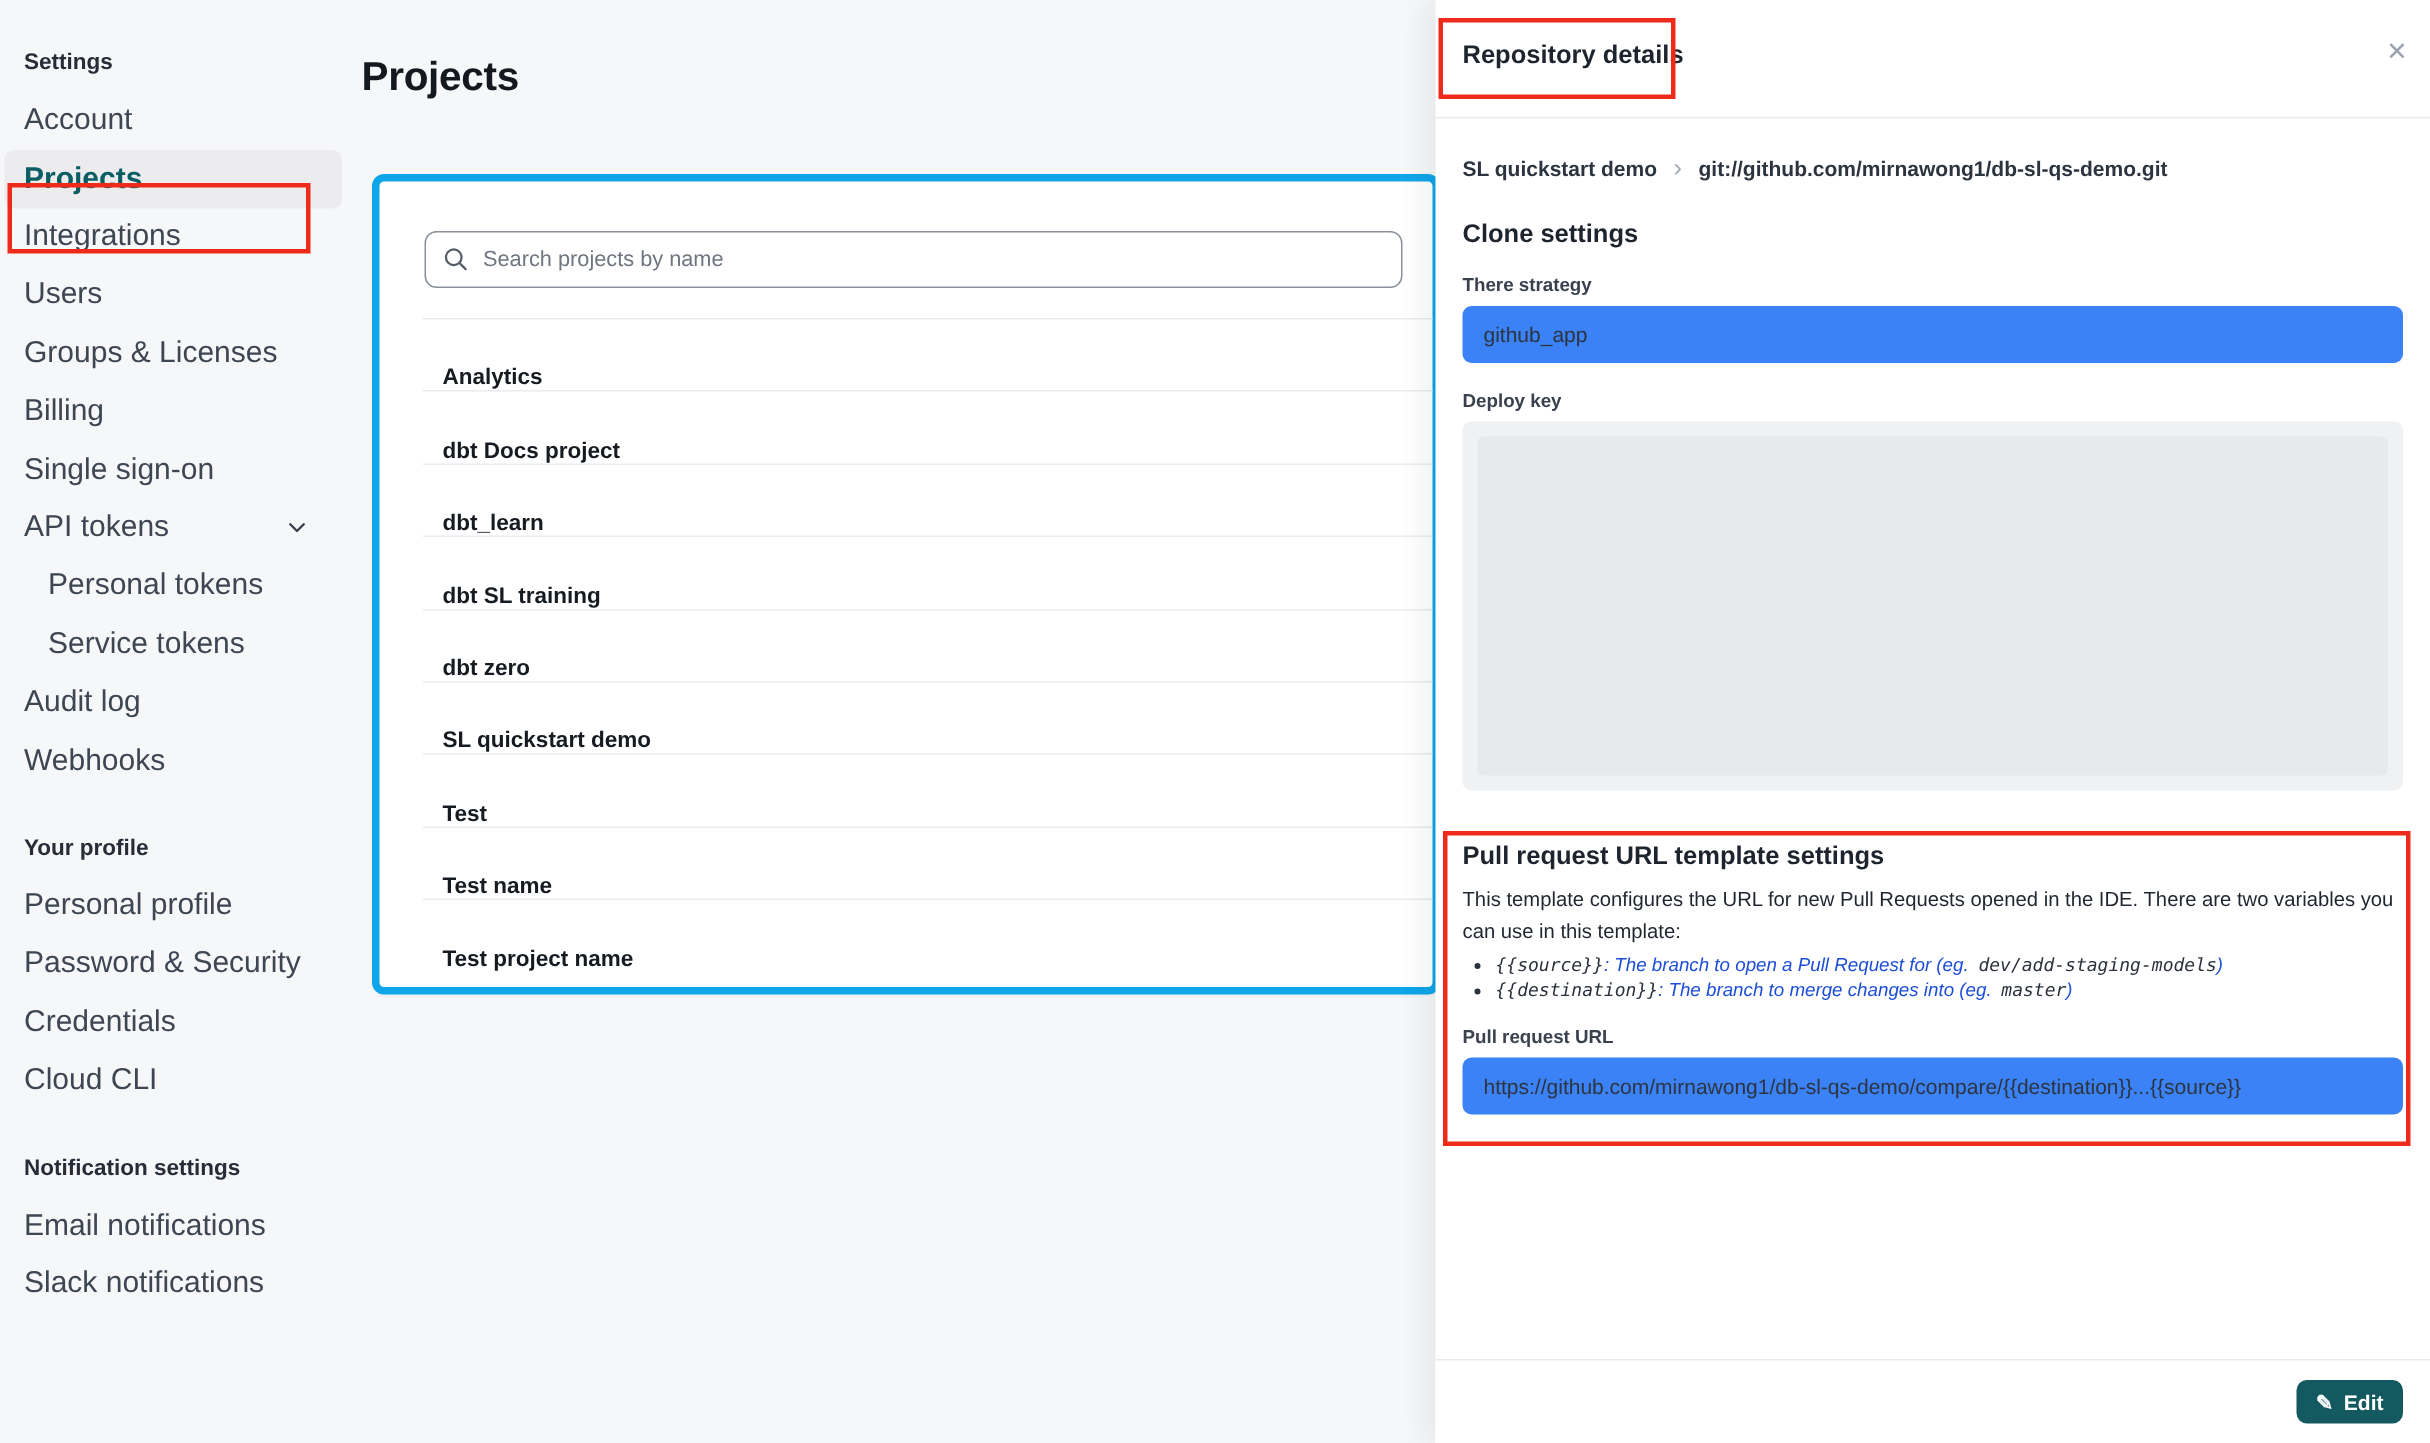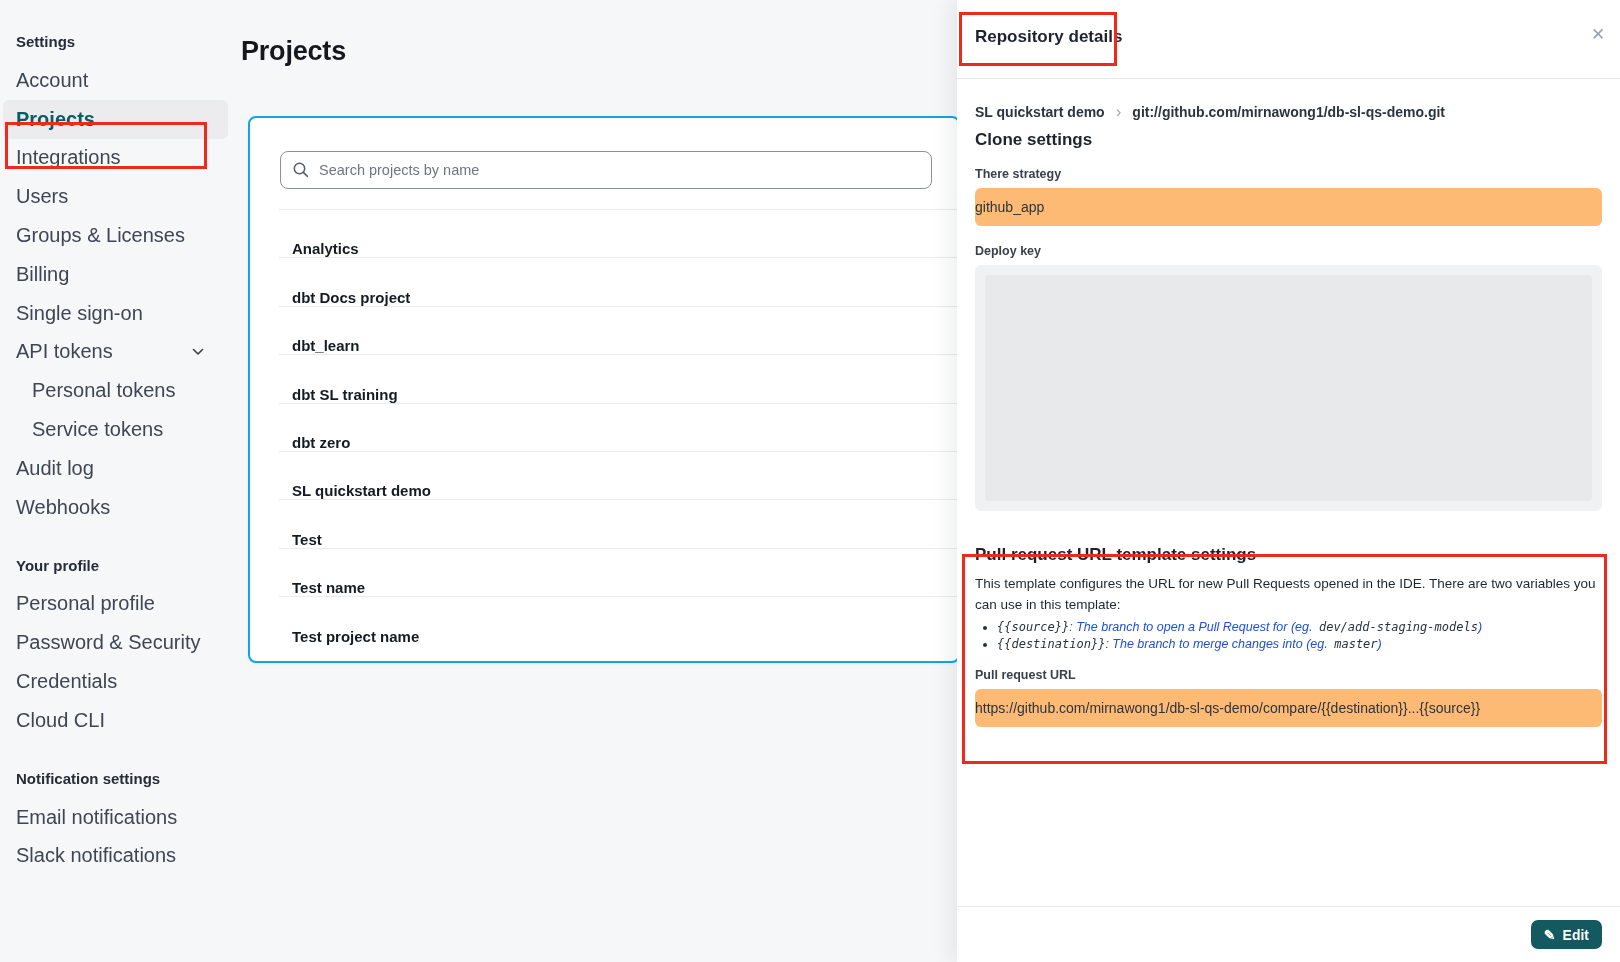--- a/index.html
+++ b/index.html
@@ -10,21 +10,21 @@
   .sidebar{position:absolute;left:0;top:0;width:236px;padding-top:22px;box-sizing:border-box;}
   .side-title{height:39px;display:flex;align-items:center;padding-left:16px;font-weight:700;font-size:15px;color:#262d38;}
   .side-title.mt{margin-top:19px;}
   .side-item{height:38.8px;display:flex;align-items:center;padding-left:16px;font-size:20px;color:#3e4654;cursor:pointer;}
   .side-item.indent{padding-left:32px;}
   .side-item.active{background:#ececee;border-radius:6px;margin:0 8px 0 3px;padding-left:13px;color:#0b5d64;font-weight:700;}
   .chev{margin-left:auto;margin-right:31px;display:flex;align-items:center;}
 
   
   .page-title{position:absolute;left:241px;top:36px;margin:0;font-size:27px;font-weight:700;color:#14181f;letter-spacing:-.2px;}
-  .card{position:absolute;left:248px;top:116px;width:712px;height:547px;background:#fff;border:2px solid #0ea5e9;
+  .card{position:absolute;left:248px;top:116px;width:712px;height:547px;background:#fff;border:5px solid #0ea5e9;
         border-radius:8px;box-sizing:border-box;box-shadow:0 1px 3px rgba(16,24,40,.05);}
   .search-wrap{position:absolute;left:30px;top:33px;width:652px;height:38px;}
   .search-input{width:100%;height:100%;box-sizing:border-box;border:1.5px solid #8a919b;border-radius:8px;
         padding:0 12px 0 38px;font-size:14.5px;color:#2b323d;background:#fff;font-family:"Liberation Sans",sans-serif;outline:none;}
   .search-input::placeholder{color:#6f7680;}
   .search-icon{position:absolute;left:12px;top:10px;pointer-events:none;display:flex;}
   .rows{position:absolute;left:0;right:0;top:91px;}
   .row{height:47.4px;display:flex;align-items:flex-end;margin-left:29px;border-top:1px solid #e9ebee;
        padding-left:13px;font-size:15px;font-weight:700;color:#161b22;cursor:pointer;}
 
@@ -32,27 +32,27 @@
   .panel{position:absolute;left:957px;top:0;width:663px;height:962px;background:#fff;
          box-shadow:-8px 0 18px rgba(16,24,40,.07);box-sizing:border-box;}
   .panel-header{position:relative;height:78px;border-bottom:1px solid #e7e9ec;}
   .panel-title{position:absolute;left:18px;top:27px;font-size:17px;font-weight:700;color:#1d242e;}
   .close-btn{position:absolute;right:8px;top:20px;width:28px;height:28px;display:flex;align-items:center;
              justify-content:center;color:#9aa3af;font-size:17px;cursor:pointer;}
   .panel-body{padding:0 18px;}
   .breadcrumb{margin-top:24px;display:flex;align-items:center;font-size:14px;font-weight:700;color:#2c3440;white-space:nowrap;}
   .crumb-sep{color:#a2aab4;margin:0 11px;font-size:17px;font-weight:400;line-height:1;}
   .section-h{font-size:17px;font-weight:700;color:#1d242e;}
-  .clone-h{margin-top:10px;}
+  .clone-h{margin-top:26px;}
   .field-label{font-size:12.5px;font-weight:700;color:#39414e;}
   .label-clone{margin:17px 0 7px;}
   .label-deploy{margin:18px 0 7px;}
   .label-url{margin:16px 0 7px;}
-  .field{height:38px;background:#fdba74;border-radius:6px;display:flex;align-items:center;
-         padding:0 0;font-size:14px;color:#2c3440;}
+  .field{height:38px;background:#3b82f6;border-radius:6px;display:flex;align-items:center;
+         padding:0 14px;font-size:14px;color:#2c3440;}
   .deploy-box{height:246px;background:#f0f1f3;border-radius:6px;padding:10px;box-sizing:border-box;}
   .deploy-inner{width:100%;height:100%;background:#e8e9eb;border-radius:4px;}
   .pr-h{margin-top:34px;}
   .pr-desc{margin:8px 0 0;font-size:13.5px;line-height:21px;color:#1f2630;max-width:632px;}
   .pr-bullets{margin:4px 0 0;padding-left:22px;list-style:disc;}
   .pr-bullets li{font-size:12.5px;line-height:16.5px;color:#2a313c;}
   .code{font-family:"DejaVu Sans Mono",monospace;font-style:italic;font-size:12px;color:#2a313c;}
   .ex{margin-left:3px;}
   .itx{font-style:italic;font-size:12.5px;color:#1d4ed8;}
   .panel-footer{position:absolute;left:0;right:0;bottom:0;height:55px;border-top:1px solid #e7e9ec;background:#fff;}

